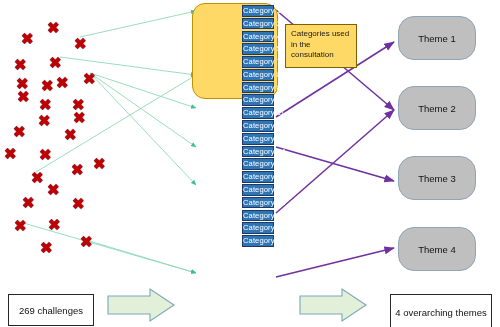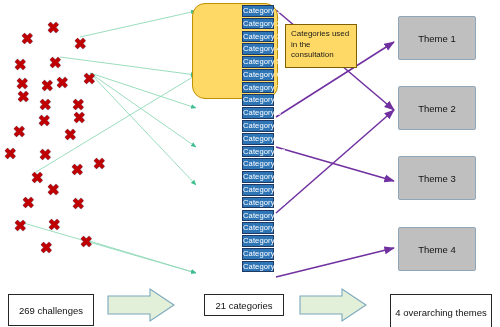--- a/index.html
+++ b/index.html
@@ -56,21 +56,21 @@
   #callout{
     position:absolute;left:285px;top:24px;width:72px;height:44px;
     background:#FFD965;border:1px solid #7F6000;box-sizing:border-box;
     color:#1a1a1a;font-size:8px;line-height:10.5px;
     padding:4px 5px;
   }
 
   
   .theme{
     position:absolute;left:398px;width:78px;height:44px;
-    background:#BFBFBF;border:1px solid #8FA5B8;border-radius:2px;
+    background:#BFBFBF;border:1px solid #8FA5B8;border-radius:16px;
     box-sizing:border-box;
     color:#111111;font-size:9.5px;
     display:flex;align-items:center;justify-content:center;
   }
   #theme-1{top:16px;}
   #theme-2{top:86px;}
   #theme-3{top:156px;}
   #theme-4{top:227px;}
 
   
@@ -154,24 +154,22 @@
       <div class="xmark" style="left: 48px; top: 217px;">✖</div>
       <div class="xmark" style="left: 80px; top: 234px;">✖</div>
       <div class="xmark" style="left: 40px; top: 240px;">✖</div>
     </div>
 
   <div id="yellow-highlight"></div>
 
   <div id="category-stack">
       <div class="cat"><span>Category 1</span></div>
       <div class="cat"><span>Category 2</span></div>
-      <div class="cat"><span>Category 3</span></div>
       <div class="cat"><span>Category 4</span></div>
       <div class="cat"><span>Category 5</span></div>
-      <div class="cat"><span>Category 6</span></div>
       <div class="cat"><span>Category 7</span></div>
       <div class="cat"><span>Category 8</span></div>
       <div class="cat"><span>Category 8</span></div>
       <div class="cat"><span>Category 10</span></div>
       <div class="cat"><span>Category 11</span></div>
       <div class="cat"><span>Category 12</span></div>
       <div class="cat"><span>Category 13</span></div>
       <div class="cat"><span>Category 14</span></div>
       <div class="cat"><span>Category 15</span></div>
       <div class="cat"><span>Category 16</span></div>
@@ -191,16 +189,15 @@
     <span>Theme 2</span>
   </div>
   <div class="theme" id="theme-3">
     <span>Theme 3</span>
   </div>
   <div class="theme" id="theme-4">
     <span>Theme 4</span>
   </div>
 
   <div class="caption" id="caption-challenges">269 challenges</div>
-  <div class="caption" id="caption-categories">21 categories</div>
   <div class="caption" id="caption-themes">4 overarching themes</div>
 
 </div>
 
 </body></html>

